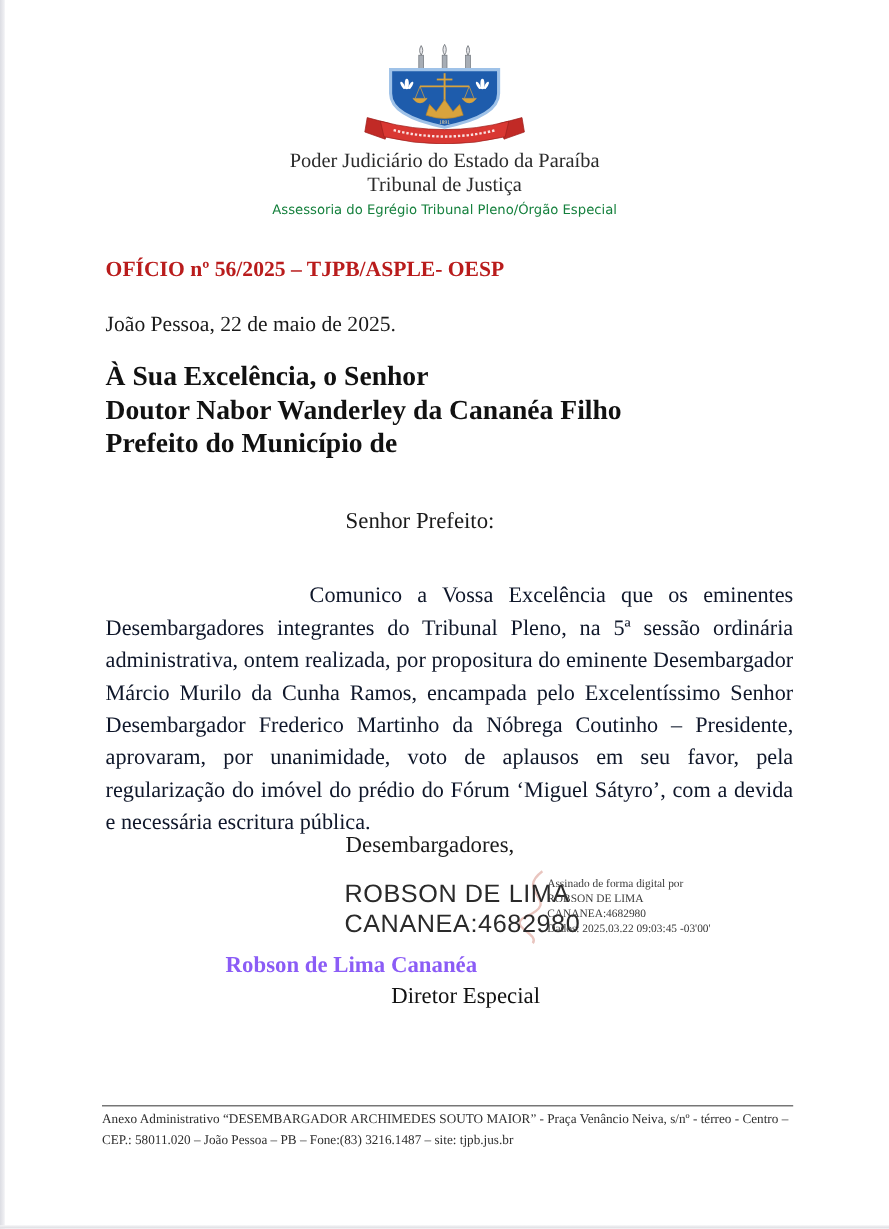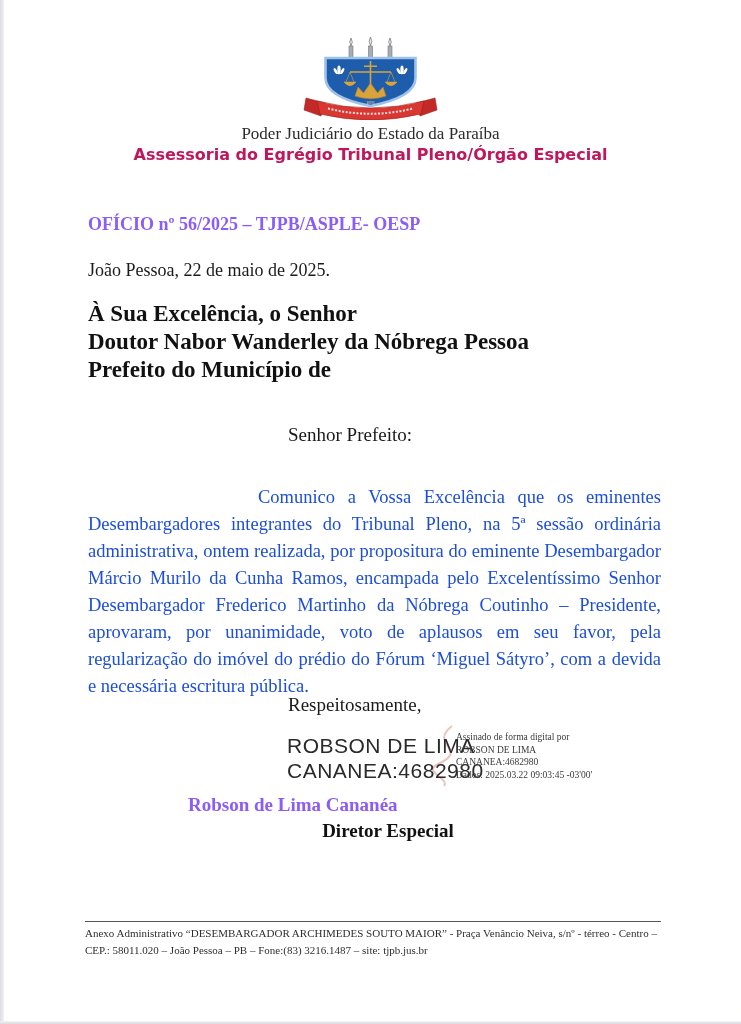--- a/index.html
+++ b/index.html
@@ -25,43 +25,43 @@
     position: absolute; left: 303px; top: 36px; width: 135px; height: 84px;
   }
   .org-lines {
     position: absolute; left: 0; top: 124px; width: 741px; text-align: center;
   }
   .org-line1, .org-line2 {
     font-size: 17px; line-height: 20px; color: #2b2b2b;
   }
   .org-line3 {
     font-family: "DejaVu Sans", sans-serif;
-    font-weight: bold; font-size: 16px; line-height: 22px; color: #be185d;
+    font-weight: normal; font-size: 11px; line-height: 22px; color: #15803d;
   }
   .reference {
     position: absolute; left: 88px; top: 214px;
-    font-weight: bold; font-size: 18px; color: #8b5cf6;
+    font-weight: bold; font-size: 18px; color: #b91c1c;
   }
   .dateline {
     position: absolute; left: 88px; top: 260px; width: 595px;
     font-size: 18px;
   }
   .addressee {
     position: absolute; left: 88px; top: 300px;
     font-weight: bold; font-size: 23px; line-height: 28px; color: #111;
   }
   .salutation {
     position: absolute; left: 288px; top: 424px;
     font-size: 19px;
   }
   .body-par {
     position: absolute; left: 88px; top: 484px; width: 573px;
     font-size: 18.5px; line-height: 27px;
     text-align: justify; text-indent: 170px;
-    color: #1d4ed8;
+    color: #0f172a;
   }
   .closing {
     position: absolute; left: 288px; top: 694px;
     font-size: 19px;
   }
   .sig-squiggle {
     position: absolute; left: 418px; top: 722px; width: 60px; height: 68px;
   }
   .sig-digital-big {
     position: absolute; left: 287px; top: 733px;
@@ -73,21 +73,21 @@
     position: absolute; left: 456px; top: 731px;
     font-family: Liberation Serif, serif;
     font-size: 9.5px; line-height: 12.5px; color: #3a3a3a;
   }
   .signer-name {
     position: absolute; left: 188px; top: 794px; width: 400px; text-align: left;
     font-weight: bold; font-size: 19px; color: #8b5cf6;
   }
   .signer-title {
     position: absolute; left: 188px; top: 820px; width: 400px; text-align: center;
-    font-weight: bold; font-size: 19px; color: #111;
+    font-weight: normal; font-size: 19px; color: #111;
   }
   .footer {
     position: absolute; left: 85px; top: 921px; width: 576px;
     border-top: 1.5px solid #555;
     padding-top: 3px;
     font-size: 11px; line-height: 17px; color: #2e2e2e;
   }
 </style>
 </head>
 <body>
@@ -149,38 +149,39 @@
         <path d="M3,62 l19,5 -4,13 -17,-6 z" fill="#c12a26" stroke="#9e201d" stroke-width="0.6"></path>
         <path d="M132,62 l-19,5 4,13 17,-6 z" fill="#c12a26" stroke="#9e201d" stroke-width="0.6"></path>
         <path d="M14,65 q53.5,14 107,0 l-3,13 q-50.5,12 -101,0 z" fill="#d93732" stroke="#9e201d" stroke-width="0.6"></path>
         <path d="M25,72.5 q42.5,10.5 85,0" stroke="#ffffff" stroke-width="2" stroke-dasharray="2 1.6" fill="none" opacity="0.85"></path>
       </g>
     </svg>
   </div>
 
   <div class="org-lines">
     <div class="org-line1">Poder Judiciário do Estado da Paraíba</div>
+    <div class="org-line2">Tribunal de Justiça</div>
     <div class="org-line3">Assessoria do Egrégio Tribunal Pleno/Órgão Especial</div>
   </div>
 
   <div class="reference">OFÍCIO nº 56/2025 – TJPB/ASPLE- OESP</div>
 
   <div class="dateline">João Pessoa, 22 de maio de 2025.</div>
 
   <div class="addressee">
     <div>À Sua Excelência, o Senhor</div>
-    <div>Doutor Nabor Wanderley da Nóbrega Pessoa</div>
+    <div>Doutor Nabor Wanderley da Cananéa Filho</div>
     <div>Prefeito do Município de</div>
   </div>
 
   <div class="salutation">Senhor Prefeito:</div>
 
   <p class="body-par">Comunico a Vossa Excelência que os eminentes Desembargadores integrantes do Tribunal Pleno, na 5ª sessão ordinária administrativa, ontem realizada, por propositura do eminente Desembargador Márcio Murilo da Cunha Ramos, encampada pelo Excelentíssimo Senhor Desembargador Frederico Martinho da Nóbrega Coutinho – Presidente, aprovaram, por unanimidade, voto de aplausos em seu favor, pela regularização do imóvel do prédio do Fórum ‘Miguel Sátyro’, com a devida e necessária escritura pública.</p>
 
-  <div class="closing">Respeitosamente,</div>
+  <div class="closing">Desembargadores,</div>
 
   <div class="sig-squiggle">
     <svg width="60" height="68" viewBox="0 0 60 68" xmlns="http://www.w3.org/2000/svg">
       <path d="M34,4 C10,22 52,28 20,42 C4,50 32,56 26,64" stroke="#e3b6af" stroke-width="2" fill="none" opacity="0.8"></path>
     </svg>
   </div>
 
   <div class="sig-digital-big">
     <div>ROBSON DE LIMA</div>
     <div>CANANEA:4682980</div>

